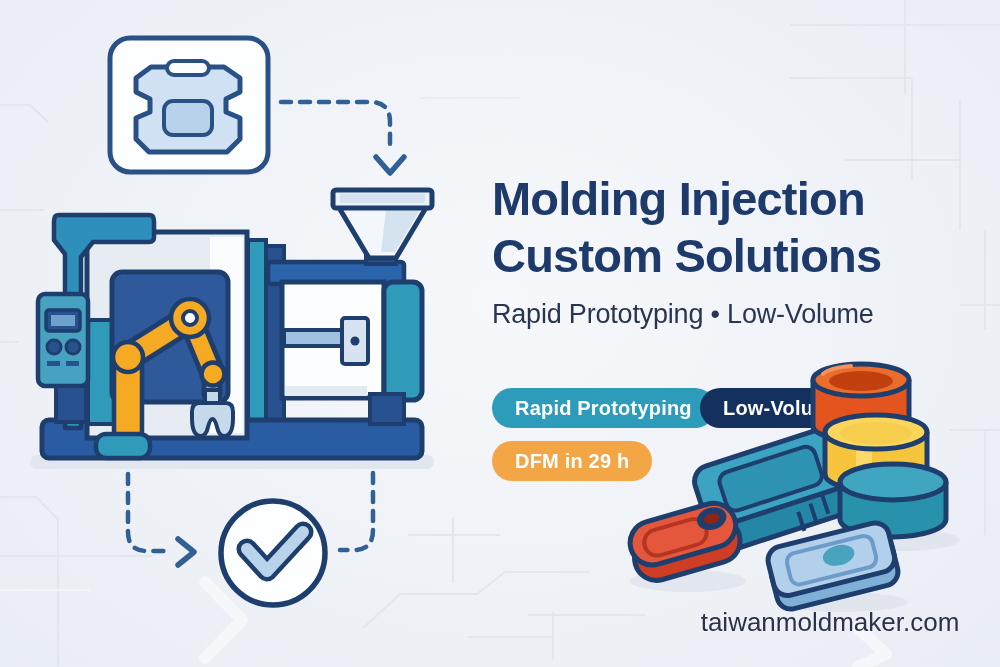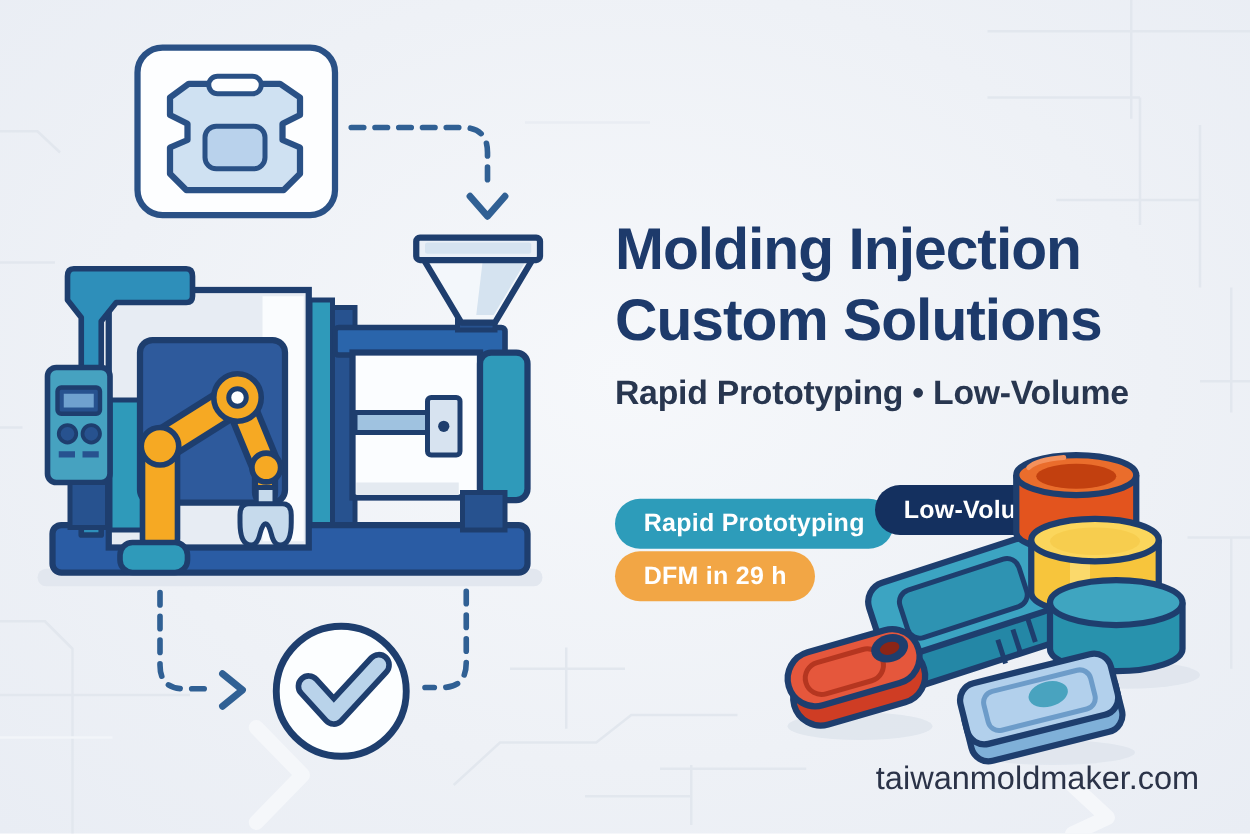--- a/index.html
+++ b/index.html
@@ -9,29 +9,29 @@
     font-family:"Liberation Sans", sans-serif;
   }
   .abs{position:absolute;}
   .headline{
     left:492px;top:170px;
     font-size:47px;line-height:57px;font-weight:700;
     color:#1d3a6b;letter-spacing:-0.8px;
   }
   .subtitle{
     left:492px;top:296px;
-    font-size:27px;line-height:36px;font-weight:700;
+    font-size:27px;line-height:36px;font-weight:400;
     color:#28364f;letter-spacing:-0.2px;
   }
   .pill{
     position:absolute;height:40px;line-height:40px;border-radius:21px;
     color:#ffffff;font-size:20px;font-weight:700;letter-spacing:0.2px;
     padding:0 23px;white-space:nowrap;
   }
-  .pill-teal{left:492px;top:399px;background:#2d9cba;text-align:right;}
+  .pill-teal{left:492px;top:388px;background:#2d9cba;text-align:right;}
   .pill-navy{left:700px;top:388px;background:#14305f;}
   .pill-orange{left:492px;top:441px;background:#f2a645;}
   .footer{
     left:650px;top:606px;width:360px;text-align:center;
     font-size:26px;line-height:32px;font-weight:400;color:#2b3348;
   }
   svg{display:block;}
 </style>
 </head>
 <body>

